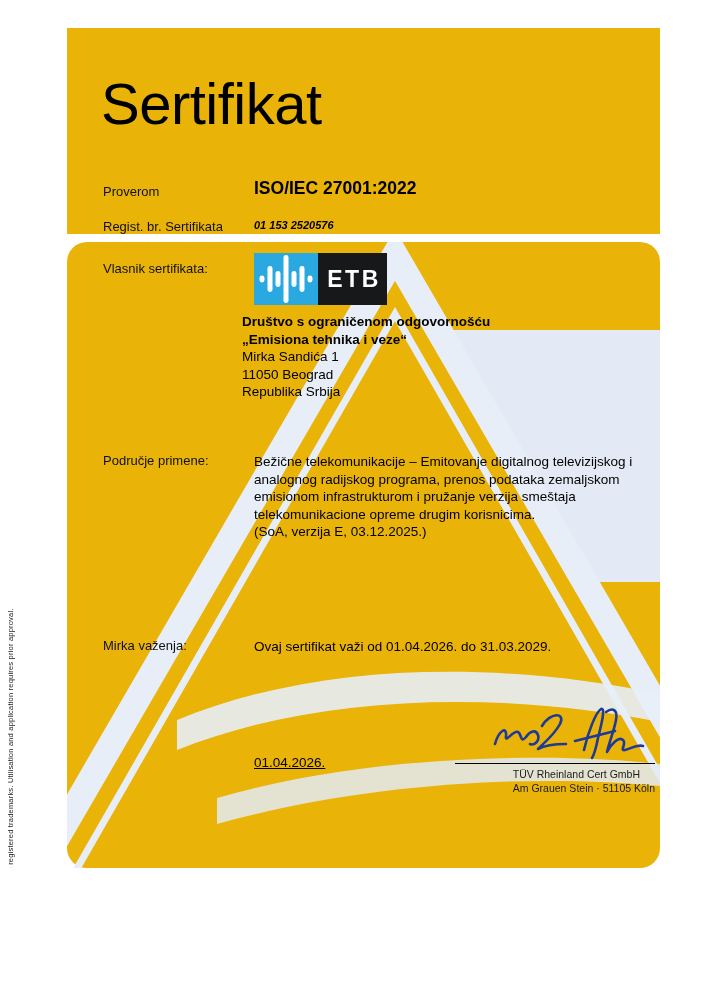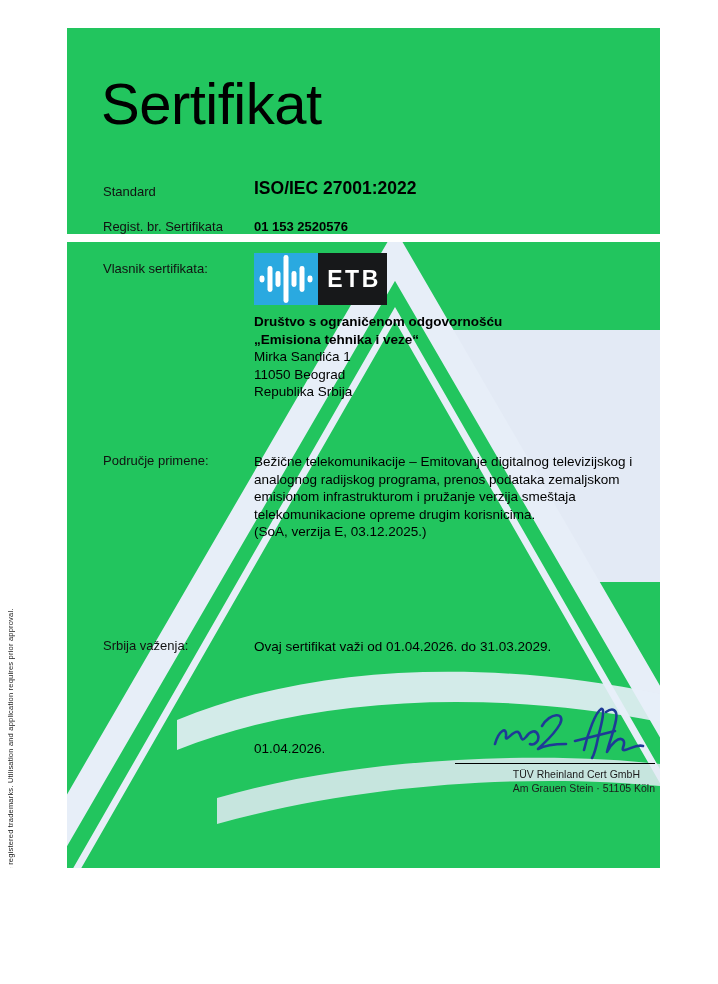--- a/index.html
+++ b/index.html
@@ -7,53 +7,53 @@
     width:718px;height:984px;position:relative;overflow:hidden;
     background:#ffffff;
     font-family:"Liberation Sans", sans-serif;
     color:#111;
   }
   .vnote{
     position:absolute;left:6px;top:962px;
     transform:rotate(-90deg);transform-origin:left top;
     font-size:7.5px;color:#222;white-space:nowrap;letter-spacing:.2px;
   }
-  .panel{position:absolute;left:67px;width:593px;background:#22c55e;}
+  .panel{position:absolute;left:67px;width:593px;background:#eab308;}
   .panel-header{top:28px;height:206px;}
-  .panel-body{top:242px;height:626px;}
+  .panel-body{top:242px;height:626px;border-radius:20px;}
   .wm{position:absolute;left:0;top:0;z-index:0;}
   .hp-content,.bp-content{position:absolute;inset:0;z-index:1;}
   .title{
     position:absolute;left:34px;top:46px;
     font-size:58px;line-height:1.05;color:#000;letter-spacing:-.5px;
   }
   .lbl{position:absolute;font-size:13px;color:#111;}
   .val-lg{position:absolute;font-size:17.5px;font-weight:bold;color:#000;}
-  .val-md{position:absolute;font-size:13px;font-weight:bold;color:#000;}
+  .val-md{position:absolute;font-size:11px;font-weight:bold;color:#000;font-style:italic;}
   .etb{position:absolute;left:187px;top:11px;width:145px;height:52px;display:flex;}
   .etb-wave{width:64px;height:52px;background:#2aa9e0;}
   .etb-black{width:69px;height:52px;background:#17181a;display:flex;align-items:center;justify-content:center;}
   .etb-black span{color:#fff;font-weight:bold;font-size:23px;letter-spacing:2.5px;padding-left:3px;}
-  .addr{position:absolute;left:187px;top:71px;font-size:13.5px;line-height:17.5px;color:#000;}
+  .addr{position:absolute;left:175px;top:71px;font-size:13.5px;line-height:17.5px;color:#000;}
   .addr .b{font-weight:bold;}
   .txtblock{position:absolute;font-size:13.5px;line-height:17.5px;color:#000;}
   .sig-line{position:absolute;left:388px;top:521px;width:200px;border-top:1.5px solid #000;}
   .sig-names{position:absolute;right:5px;top:526px;font-size:10.5px;line-height:13.5px;color:#1c1c1c;}
   .sig-svg{position:absolute;left:420px;top:456px;}
   .footer{position:absolute;left:0;top:868px;width:718px;height:116px;background:#fff;}
 </style>
 </head>
 <body>
 
 <div class="vnote">® TÜV, TUEV and TUV are registered trademarks. Utilisation and application requires prior approval.</div>
 
 <div class="panel panel-header">
   <div class="hp-content">
     <div class="title">Sertifikat</div>
-    <div class="lbl" style="left:36px;top:156px;">Standard</div>
+    <div class="lbl" style="left:36px;top:156px;">Proverom</div>
     <div class="val-lg" style="left:187px;top:150px;">ISO/IEC 27001:2022</div>
     <div class="lbl" style="left:36px;top:191px;">Regist. br. Sertifikata</div>
     <div class="val-md" style="left:187px;top:191px;">01 153 2520576</div>
   </div>
 </div>
 
 <div class="panel panel-body">
 
   <svg class="wm" width="593" height="626" viewBox="0 0 593 626">
     <polygon points="371,88 517,340 593,340 593,88" fill="#e3eaf5"></polygon>
@@ -94,24 +94,24 @@
     <div class="lbl" style="left:36px;top:211px;">Područje primene:</div>
     <div class="txtblock" style="left:187px;top:211px;">
       <div>Bežične telekomunikacije – Emitovanje digitalnog televizijskog i</div>
       <div>analognog radijskog programa, prenos podataka zemaljskom</div>
       <div>emisionom infrastrukturom i pružanje verzija smeštaja</div>
       <div>telekomunikacione opreme drugim korisnicima.</div>
       <div>(SoA, verzija E, 03.12.2025.)</div>
     </div>
 
 
-    <div class="lbl" style="left:36px;top:396px;">Srbija važenja:</div>
+    <div class="lbl" style="left:36px;top:396px;">Mirka važenja:</div>
     <div class="txtblock" style="left:187px;top:396px;">Ovaj sertifikat važi od 01.04.2026. do 31.03.2029.</div>
 
-    <div class="txtblock" style="left:187px;top:498px;">01.04.2026.</div>
+    <div class="txtblock" style="left:187px;top:512px;text-decoration:underline;">01.04.2026.</div>
 
     <svg class="sig-svg" width="175" height="64" viewBox="0 0 175 64">
       <g fill="none" stroke="#1e3a96" stroke-width="2.6" stroke-linecap="round" stroke-linejoin="round">
         <path d="M 8 46 C 12 32, 20 28, 19 38 C 18 46, 26 32, 31 34 C 35 36, 33 46, 39 39 C 43 33, 49 31, 51 37 C 53 43, 47 48, 43 46"></path>
         <path d="M 55 28 C 63 14, 79 14, 73 26 C 67 37, 58 44, 51 51 C 60 46, 71 46, 79 46"></path>
         <path d="M 97 52 C 101 34, 109 14, 114 11 C 119 9, 114 28, 111 40 C 109 50, 107 57, 105 60"></path>
         <path d="M 88 43 L 128 33"></path>
         <path d="M 119 14 C 126 9, 131 12, 129 22 C 127 33, 122 45, 120 54 C 124 46, 132 38, 136 42 C 140 46, 132 53, 138 52 C 143 51, 150 46, 156 48"></path>
       </g>
     </svg>

